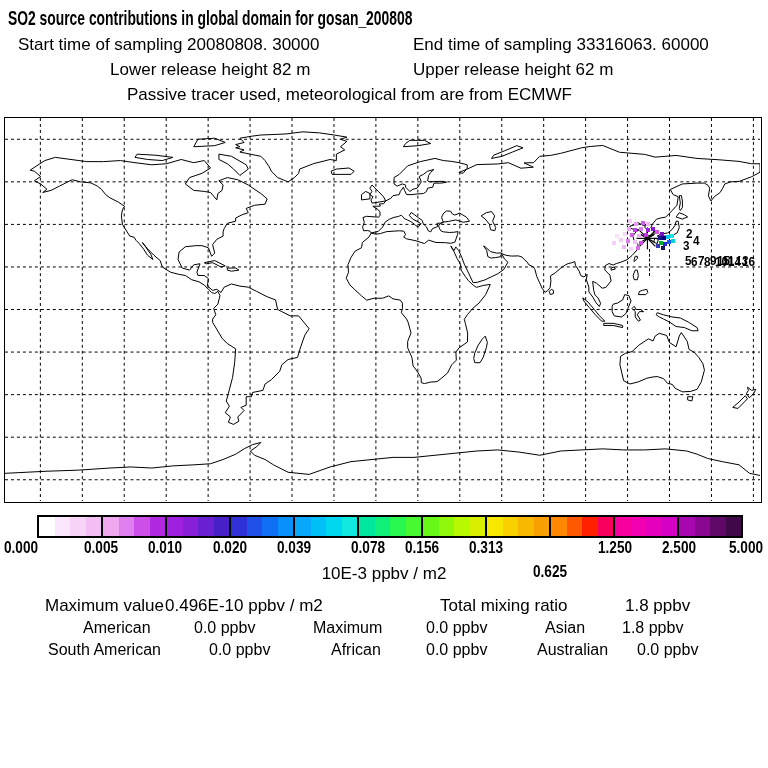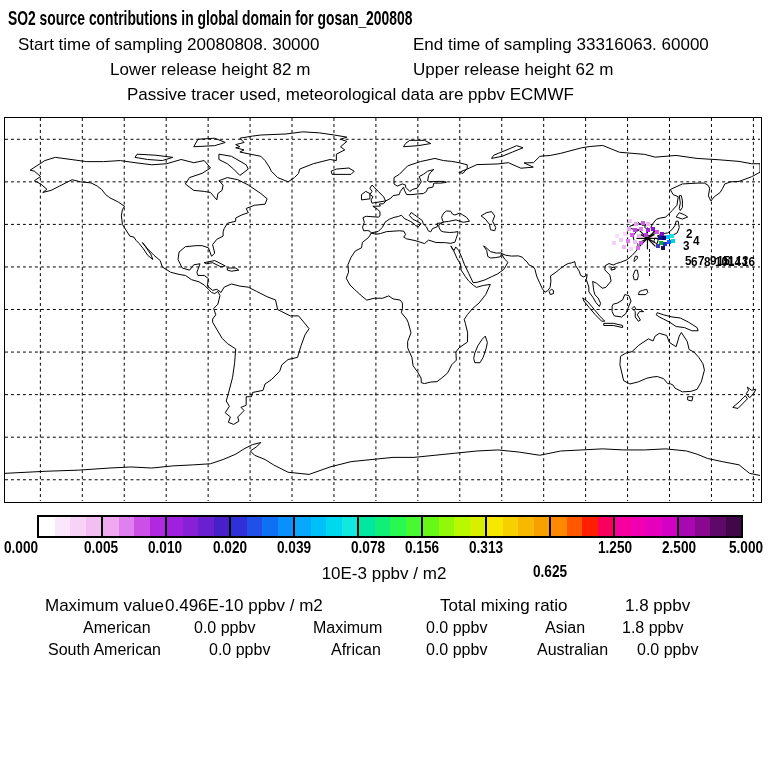--- a/index.html
+++ b/index.html
@@ -23,21 +23,21 @@
   .stat2{font-size:16px;}
 </style>
 </head>
 <body>
 
 <div class="abs title" style="left:8px;top:6px;">SO2 source contributions in global domain for gosan_200808</div>
 <div class="abs hline" style="left:18px;top:35px;">Start time of sampling 20080808. 30000</div>
 <div class="abs hline" style="left:413px;top:35px;">End time of sampling 33316063. 60000</div>
 <div class="abs hline" style="left:110px;top:60px;">Lower release height   82 m</div>
 <div class="abs hline" style="left:413px;top:60px;">Upper release height   62 m</div>
-<div class="abs hline" style="left:127px;top:85px;">Passive tracer used, meteorological data are ppbv ECMWF</div>
+<div class="abs hline" style="left:127px;top:85px;">Passive tracer used, meteorological from are from ECMWF</div>
 
 <div class="map">
   <svg id="mapsvg" width="755" height="383" viewBox="0 0 758 385" preserveAspectRatio="none">
     <g id="grid" stroke="#000" stroke-width="1" stroke-dasharray="3,3">
         <line x1="35.5" y1="0" x2="35.5" y2="385"></line>
         <line x1="77.61" y1="0" x2="77.61" y2="385"></line>
         <line x1="119.72" y1="0" x2="119.72" y2="385"></line>
         <line x1="161.82999999999998" y1="0" x2="161.82999999999998" y2="385"></line>
         <line x1="203.94" y1="0" x2="203.94" y2="385"></line>
         <line x1="246.05" y1="0" x2="246.05" y2="385"></line>

